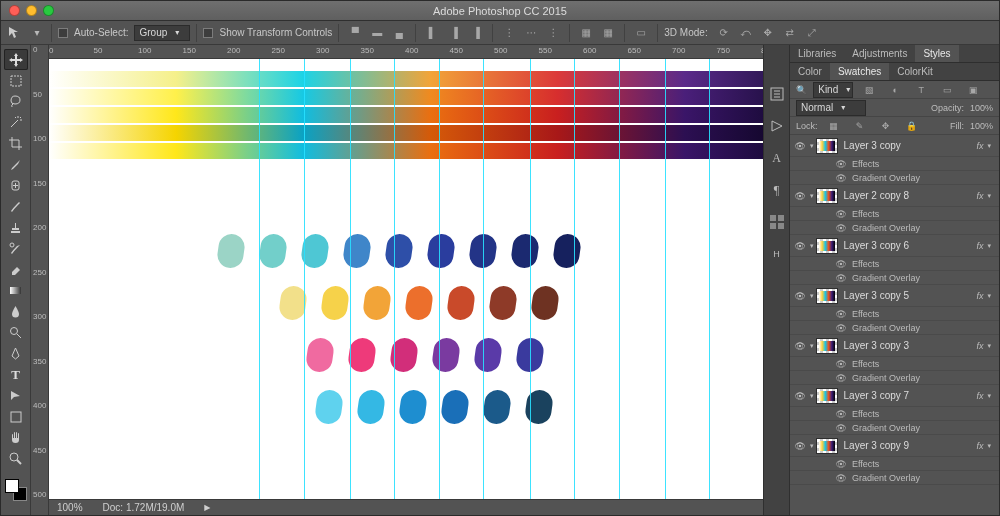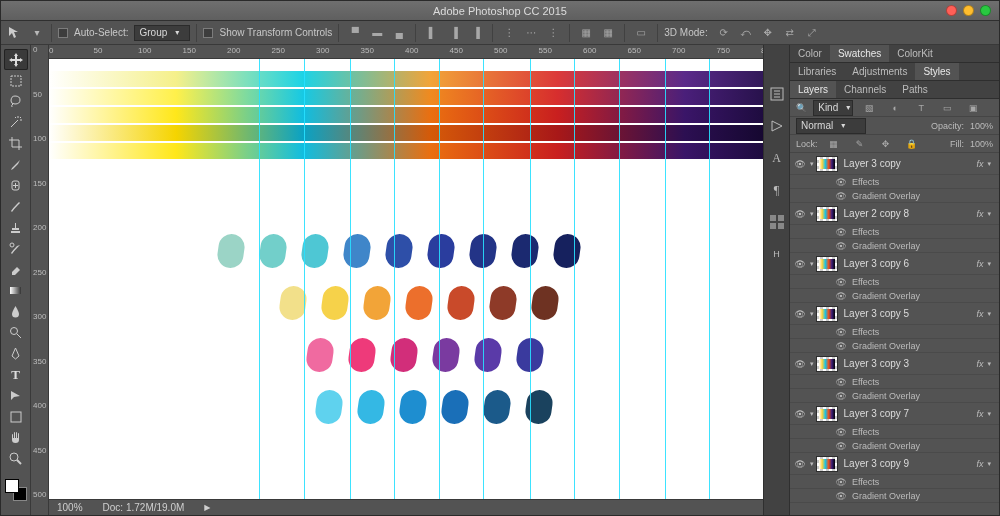--- a/index.html
+++ b/index.html
@@ -1,19 +1,19 @@
 <!DOCTYPE html>
 <html><head>
 <meta charset="utf-8">
 <style>
   * { box-sizing: border-box; margin: 0; padding: 0; font-family: "Helvetica Neue", Arial, sans-serif; }
   body { background:#323232; width:1000px; height:516px; overflow:hidden; color:#c8c8c8; font-size:10px; user-select:none; }
   .window { width:1000px; height:516px; background:#535353; display:flex; flex-direction:column; border:1px solid #2a2a2a; }
   
-  .titlebar { height:20px; background:linear-gradient(#6f6f6f,#5f5f5f); display:flex; align-items:center; padding:0 8px; border-bottom:1px solid #2f2f2f; position:relative;justify-content:flex-end; }
+  .titlebar { height:20px; background:linear-gradient(#6f6f6f,#5f5f5f); display:flex; align-items:center; padding:0 8px; border-bottom:1px solid #2f2f2f; position:relative; }
   .traffic { display:flex; gap:6px; }
   .dot { width:11px; height:11px; border-radius:50%; border:0.5px solid rgba(0,0,0,.3);}
   .dot.r{background:#ff5f57;} .dot.y{background:#ffbd2e;} .dot.g{background:#28c940;}
   .title { position:absolute; left:0; right:0; text-align:center; font-size:11px; color:#dcdcdc; }
   
   .optbar { height:24px; background:#535353; display:flex; align-items:center; gap:6px; padding:0 6px; border-bottom:1px solid #393939; }
   .ico { width:16px; height:16px; display:inline-flex; align-items:center; justify-content:center; color:#b8b8b8; }
   .chk { width:10px; height:10px; border:1px solid #7c7c7c; background:#3d3d3d; position:relative; }
   .drop { height:16px; background:#3c3c3c; border:1px solid #2b2b2b; display:flex; align-items:center; padding:0 4px; font-size:10px; color:#d8d8d8; gap:4px;}
   .drop::after{content:"▾"; font-size:8px; margin-left:4px;}
@@ -381,33 +381,28 @@
             <rect x="8" y="8" width="6" height="6" fill="#888"></rect>
           </svg>
         </div>
       <div class="dm">
           <span style="font-size:9px">H</span>
         </div>
     </div>
 
     <div class="panels">
       <div class="ptabs">
+        <div class="ptab">Libraries</div>
+        <div class="ptab">Adjustments</div>
+        <div class="ptab on">Styles</div>
+      </div>
+      <div class="ptabs">
         <div class="ptab">Color</div>
         <div class="ptab on">Swatches</div>
         <div class="ptab">ColorKit</div>
-      </div>
-      <div class="ptabs">
-        <div class="ptab">Libraries</div>
-        <div class="ptab">Adjustments</div>
-        <div class="ptab on">Styles</div>
-      </div>
-      <div class="ptabs">
-        <div class="ptab on">Layers</div>
-        <div class="ptab">Channels</div>
-        <div class="ptab">Paths</div>
       </div>
       <div class="prow">
         <span>🔍</span>
         <div class="drop" style="width:40px">
             <span>Kind</span>
           </div>
         <span class="optico">▧</span>
         <span class="optico">◐</span>
         <span class="optico">T</span>
         <span class="optico">▭</span>

